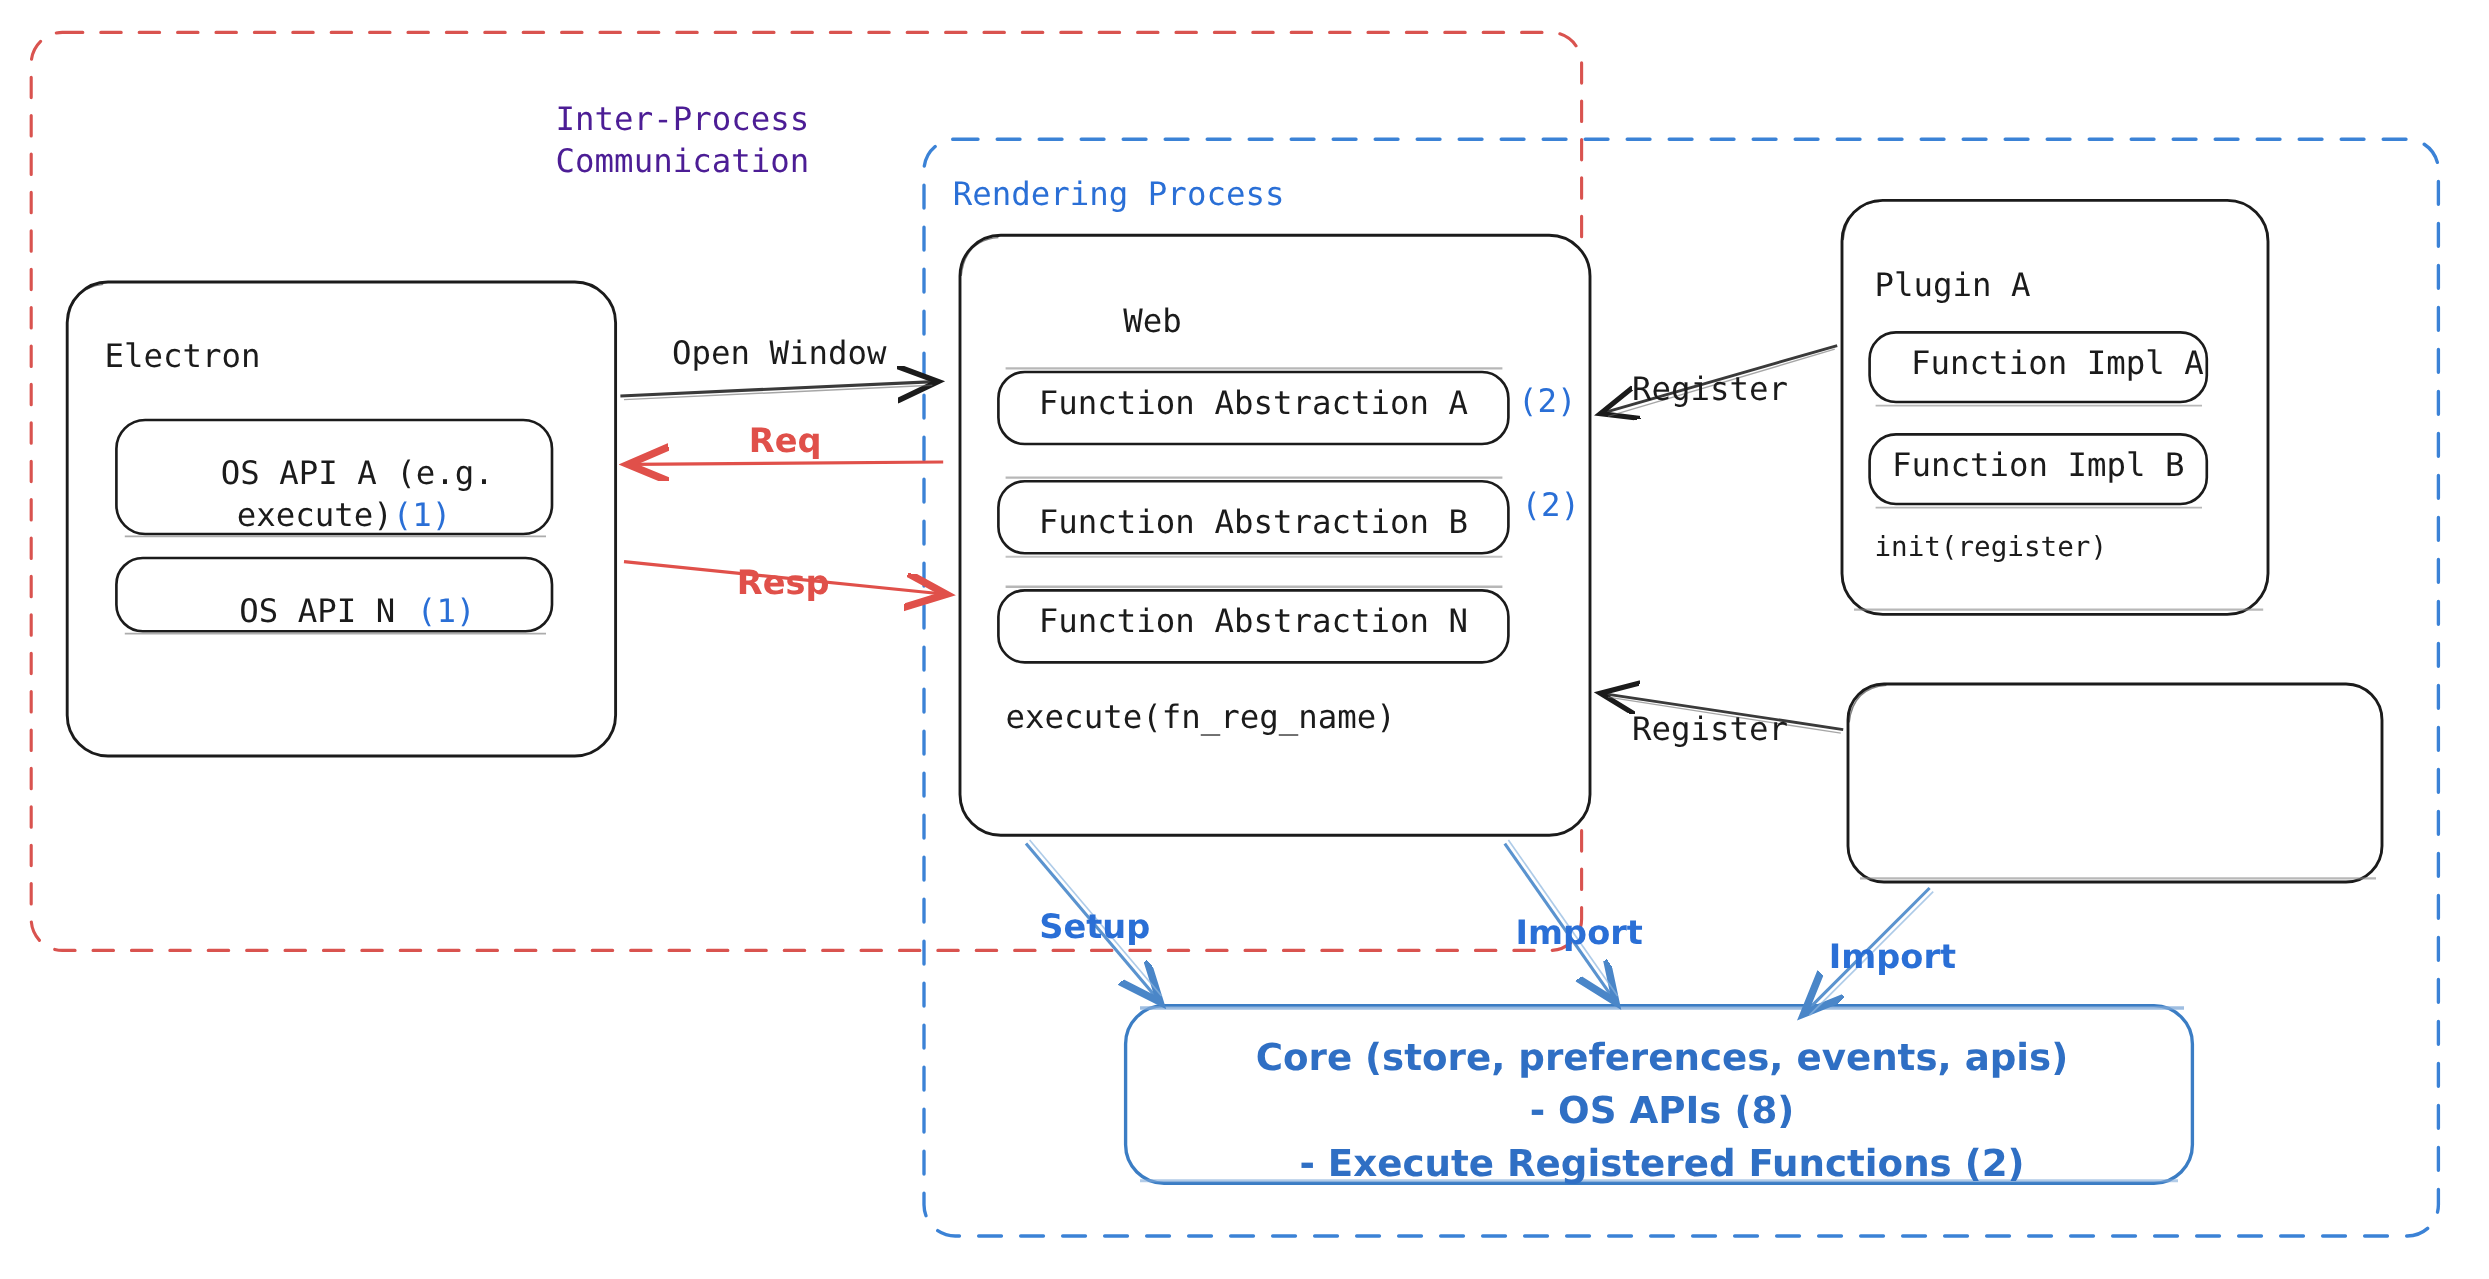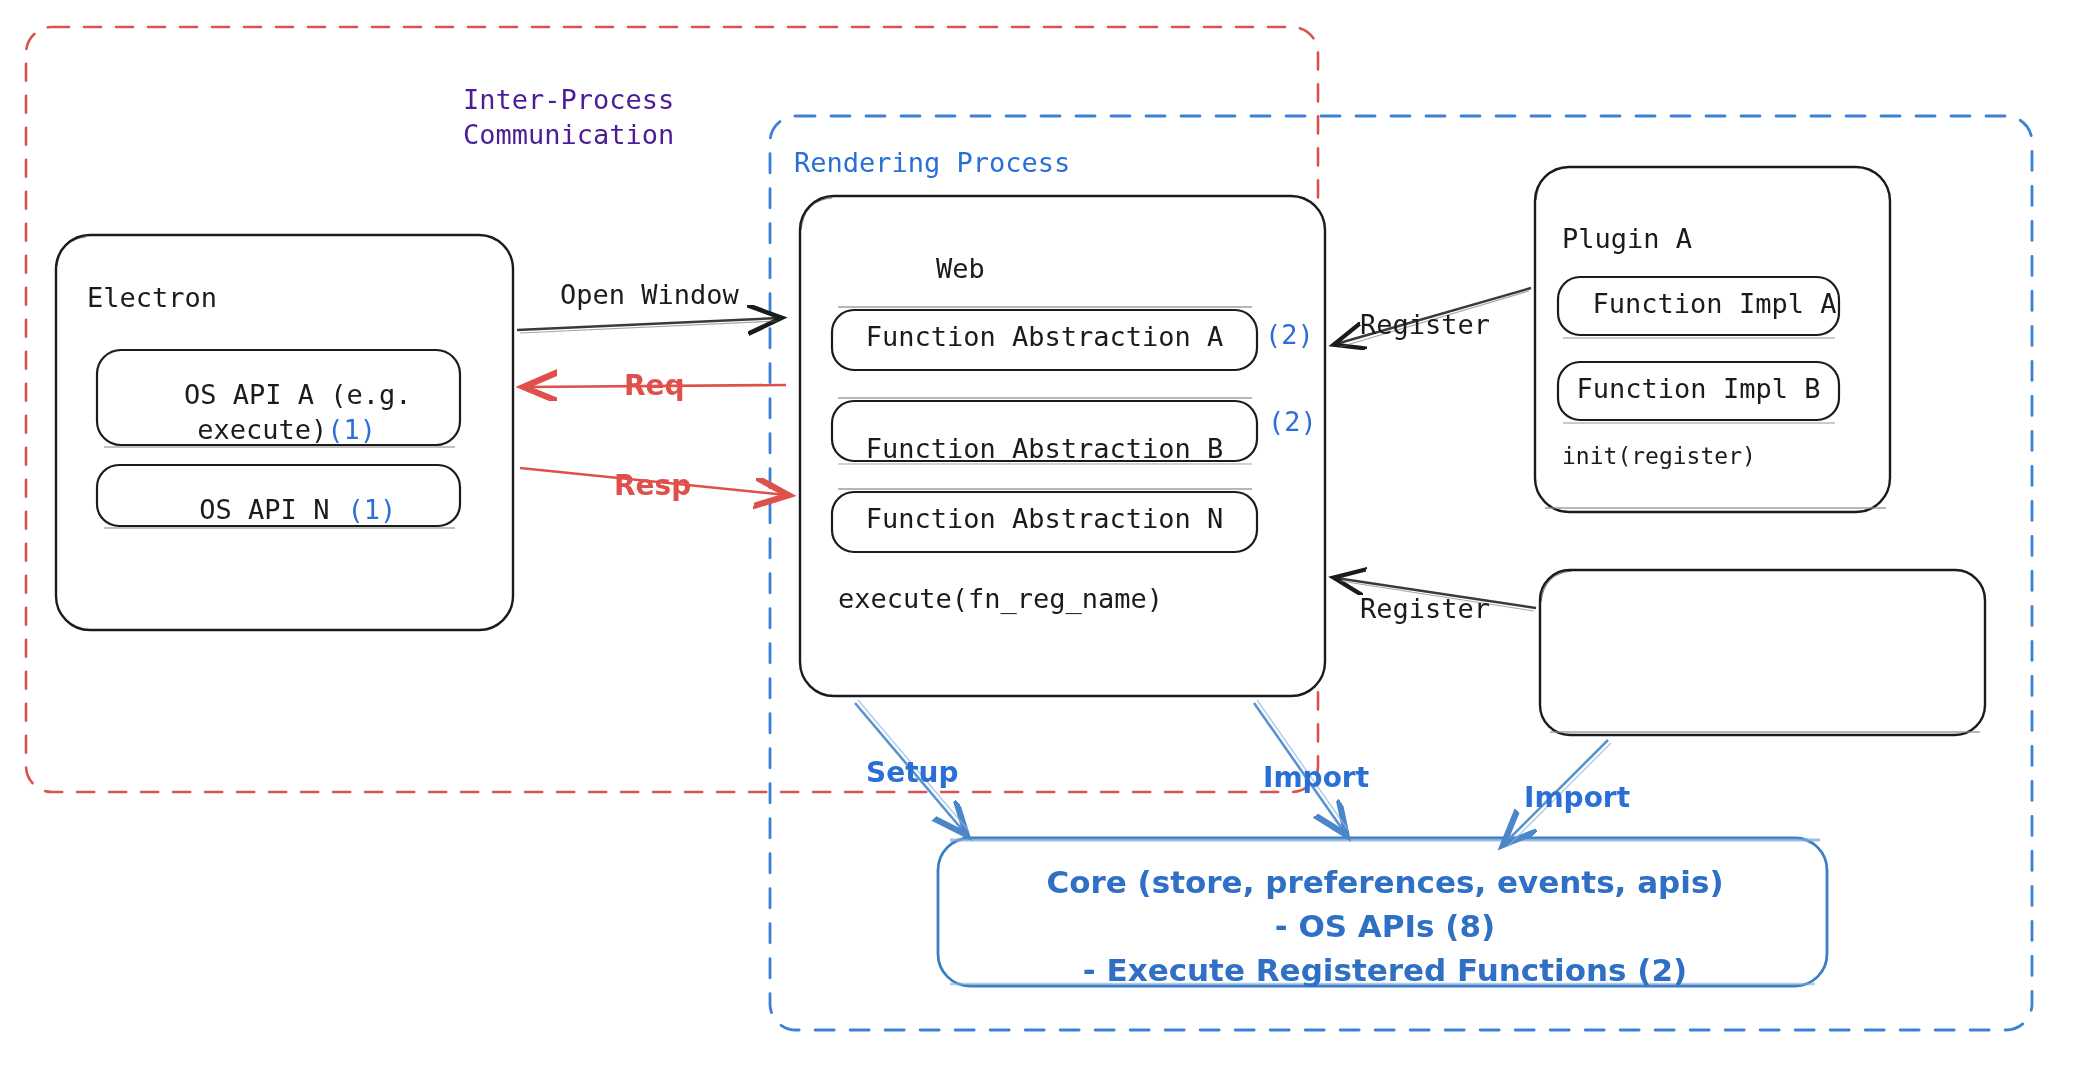--- a/index.html
+++ b/index.html
@@ -29,21 +29,21 @@
 
   .pluginB-text{left:1553px;top:598px;font-size:27px;color:#1b1b1b;line-height:1.48;}
 
   
   .edge-lbl{font-size:27px;}
   .edge-black{color:#1b1b1b;}
   .edge-red{color:#e0504a;font-family:"DejaVu Sans",sans-serif;font-weight:bold;font-size:28px;}
   .edge-blue{color:#2a6fd6;font-family:"DejaVu Sans",sans-serif;font-weight:bold;font-size:28px;}
 
   .lbl-openwindow{left:560px;top:278px;}
-  .lbl-req{left:624px;top:368px;}
+  .lbl-req{left:624px;top:350px;}
   .lbl-resp{left:614px;top:468px;}
   .lbl-registerA{left:1360px;top:308px;}
   .lbl-registerB{left:1360px;top:592px;}
   .lbl-setup{left:866px;top:755px;}
   .lbl-import1{left:1263px;top:760px;}
   .lbl-import2{left:1524px;top:780px;}
 
   
   .core-text{
     position:absolute;left:945px;top:860px;width:880px;
@@ -181,21 +181,21 @@
 
   <div class="lbl" style="left:97px;top:473px;width:363px;text-align:center;">
     <span class="inner-text">OS API N</span><span class="inner-text mark" style="margin-left:18px;">(1)</span>
   </div>
 
   <div class="lbl box-title web-title">Web</div>
 
   <div class="lbl inner-text" style="left:832px;top:320px;width:425px;">Function Abstraction A</div>
   <div class="lbl inner-text mark" style="left:1265px;top:318px;">(2)</div>
 
-  <div class="lbl inner-text" style="left:832px;top:432px;width:425px;">Function Abstraction B</div>
+  <div class="lbl inner-text" style="left:832px;top:419px;width:425px;">Function Abstraction B</div>
   <div class="lbl inner-text mark" style="left:1268px;top:405px;">(2)</div>
 
   <div class="lbl inner-text" style="left:832px;top:502px;width:425px;">Function Abstraction N</div>
 
   <div class="lbl execfn">execute(fn_reg_name)</div>
 
   <div class="lbl box-title pluginA-title">Plugin A</div>
   <div class="lbl inner-text" style="left:1558px;top:287px;width:313px;">Function Impl A</div>
   <div class="lbl inner-text" style="left:1558px;top:372px;width:281px;">Function Impl B</div>
   <div class="lbl initreg">init(register)</div>

